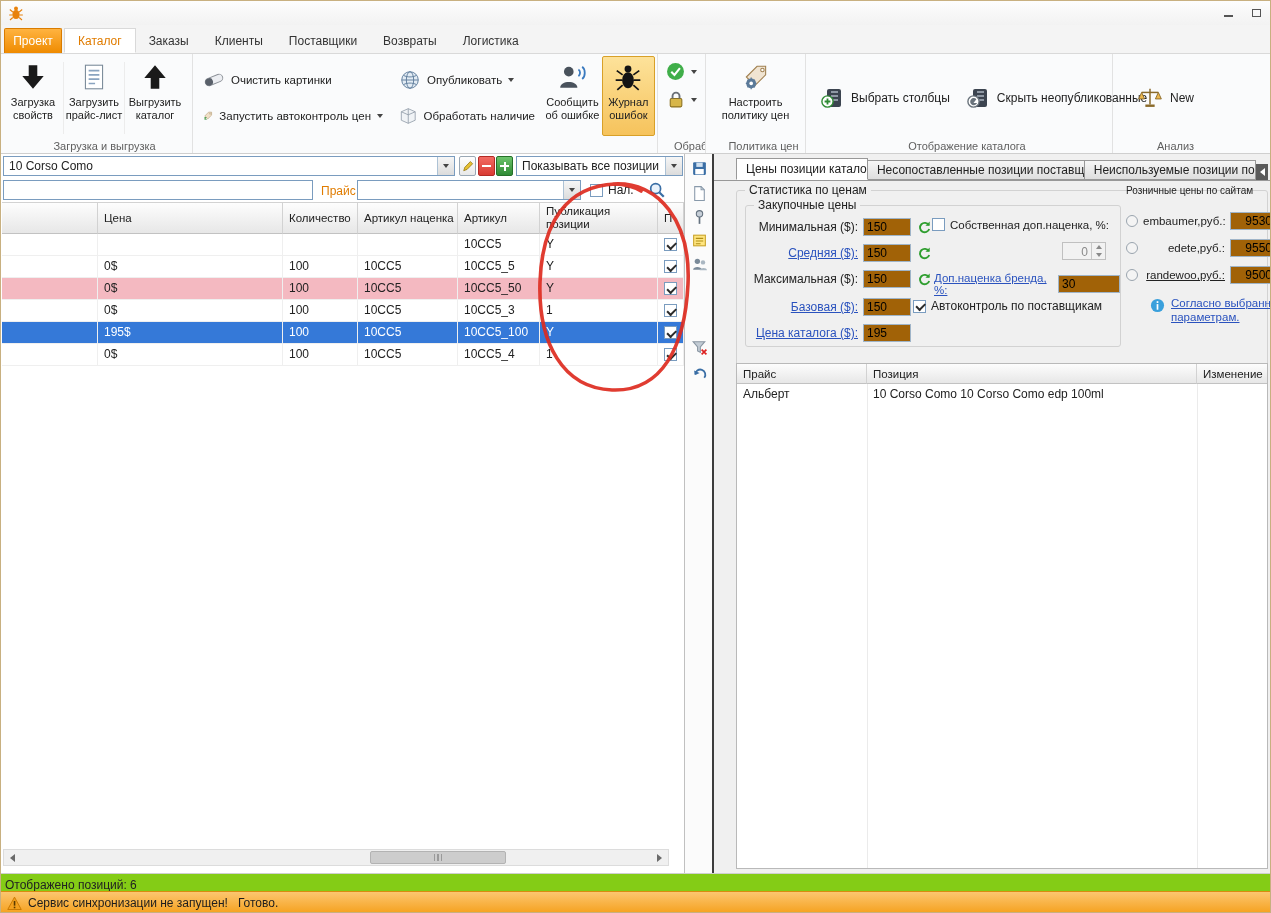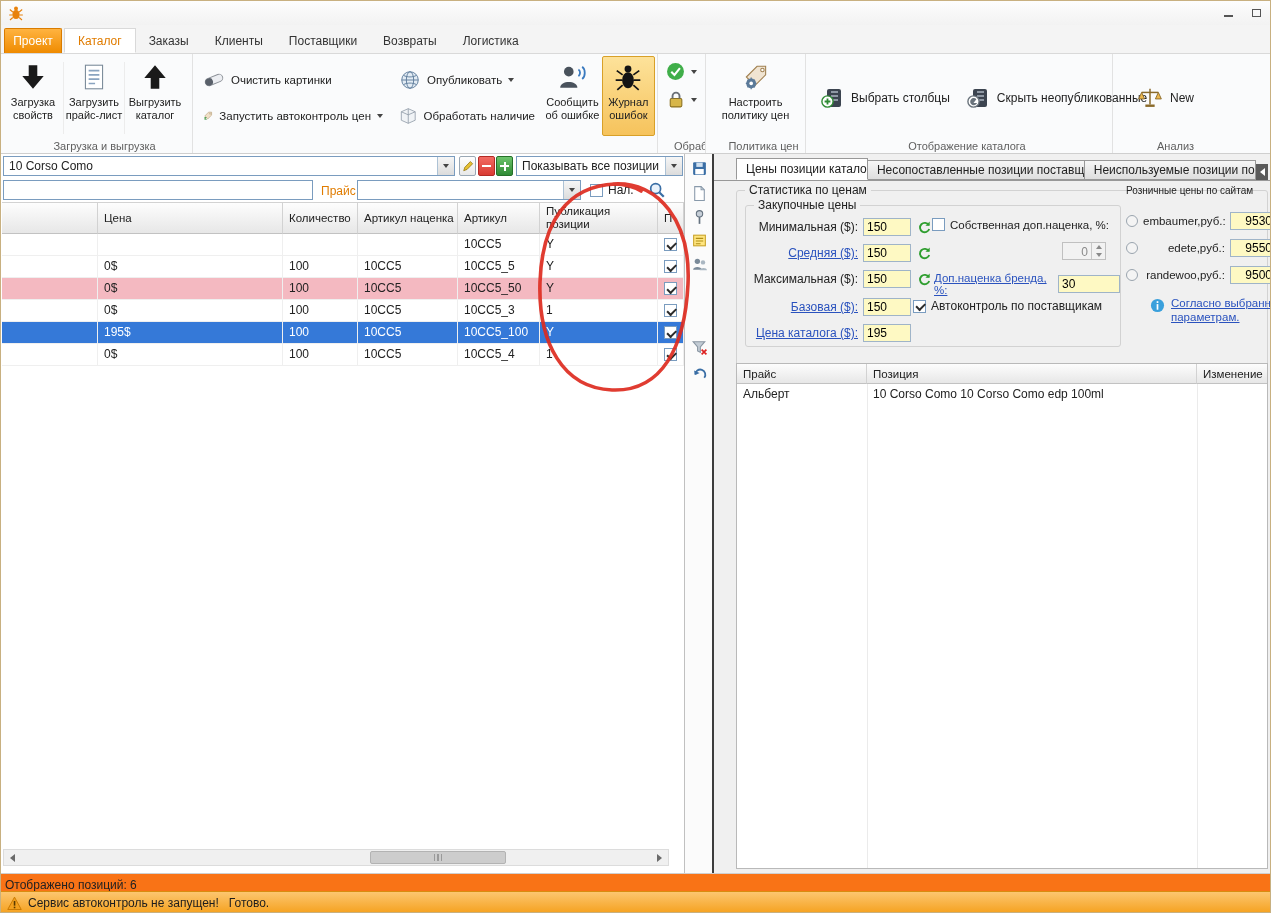--- a/index.html
+++ b/index.html
@@ -81,39 +81,39 @@
   .rtabs { position:absolute; top:4px; left:22px; right:2px; height:22px; display:flex; align-items:flex-end; }
   .rtab { height:20px; padding:0 9px; display:flex; align-items:center; background:linear-gradient(#f6f6f6,#dedede); border:1px solid #989898; border-left:none; font-size:12px; white-space:nowrap; overflow:hidden; }
   .rtab:first-child { border-left:1px solid #989898; }
   .rtab.active { height:22px; background:#fff; border-bottom:1px solid #fff; position:relative; z-index:2; }
   .rtab-scroll { margin-left:auto; width:14px; height:16px; background:#5a5a5a; display:flex; align-items:center; justify-content:center; }
   .rtab-scroll b { width:0;height:0;border-top:4px solid transparent;border-bottom:4px solid transparent;border-right:5px solid #fff; }
   .rtabline { position:absolute; top:26px; left:0; right:0; height:1px; background:#989898; }
 
   .groupbox { position:absolute; border:1px solid #d2d2d2; border-radius:3px; }
   .gb-label { position:absolute; top:-8px; left:8px; background:#f0f0f0; padding:0 4px; font-size:12px; white-space:nowrap; }
-  .numbox { border:1px solid #9fb4c8; background:#fef9c3; height:18px; font-family:inherit; font-size:12px; padding:0 3px; }
+  .numbox { border:1px solid #9fb4c8; background:#a16207; height:18px; font-family:inherit; font-size:12px; padding:0 3px; }
   .frow { position:absolute; display:flex; align-items:center; }
   .flabel { display:inline-block; text-align:right; white-space:nowrap; }
   .spinner { display:flex; border:1px solid #c0c0c0; background:#f2f2f2; height:18px; }
   .spinner .sval { width:28px; text-align:right; padding:2px 3px 0 0; color:#8a8a8a; font-size:12px; }
   .spinner .sarrows { width:14px; border-left:1px solid #c8c8c8; display:flex; flex-direction:column; }
   .spinner .sarrows span { flex:1; display:flex; align-items:center; justify-content:center; }
   .tri-u { width:0;height:0;border-left:3px solid transparent;border-right:3px solid transparent;border-bottom:4px solid #8a8a8a; }
   .tri-d { width:0;height:0;border-left:3px solid transparent;border-right:3px solid transparent;border-top:4px solid #8a8a8a; }
 
   .price-table { position:absolute; left:22px; top:209px; width:532px; height:506px; background:#fff; border:1px solid #b9b9b9; }
   .pt-head { display:grid; grid-template-columns:130px 330px 70px; height:20px; }
   .pt-h { background:linear-gradient(#fdfdfd,#e7e7e7); border-right:1px solid #d2d2d2; border-bottom:1px solid #c2c2c2; font-size:11.5px; display:flex; align-items:center; padding-left:6px; }
   .pt-row { display:grid; grid-template-columns:130px 330px 70px; height:20px; }
   .pt-c { padding:3px 0 0 6px; font-size:12px; white-space:nowrap; overflow:hidden; }
   .pt-vline { position:absolute; top:20px; bottom:0; width:1px; background:#ebebeb; }
 
   
-  .countstrip { position:absolute; left:0; right:0; top:872px; height:22px; background:#f97316; border-top:1px solid #cfcfcf; display:flex; align-items:center; padding-left:4px; font-size:12px; }
+  .countstrip { position:absolute; left:0; right:0; top:872px; height:22px; background:#84cc16; border-top:1px solid #cfcfcf; display:flex; align-items:center; padding-left:4px; font-size:12px; }
   .statusbar { position:absolute; left:0; right:0; top:890px; height:23px; background:linear-gradient(#fcc670,#f5a01c); border-top:1px solid #d98c10; display:flex; align-items:center; gap:6px; padding-left:6px; font-size:12px; color:#1d1d1d; }
 
   .annotation { position:absolute; left:0; top:0; width:1271px; height:913px; pointer-events:none; z-index:40; }
   .orange-txt { color:#e07c00; }
 </style>
 </head>
 <body>
 
 <div class="window">
 
@@ -604,21 +604,21 @@
         <span class="flabel" style="width:82px; font-size:11.5px;">embaumer,руб.:</span>
         <input class="numbox" style="width: 46px; text-align: right;" value="9530">
       </div>
       <div class="frow" style="left:412px; top:85px; gap:5px;">
         <span class="radio"></span>
         <span class="flabel" style="width:82px; font-size:11.5px;">edete,руб.:</span>
         <input class="numbox" style="width: 46px; text-align: right;" value="9550">
       </div>
       <div class="frow" style="left:412px; top:112px; gap:5px;">
         <span class="radio"></span>
-        <span class="flabel" style="width:82px; font-size:11.5px;">randewoo,руб.:</span>
+        <span class="flabel" style="width:82px; font-size:11.5px;text-decoration:underline;">randewoo,руб.:</span>
         <input class="numbox" style="width: 46px; text-align: right;" value="9500">
       </div>
       <div class="frow" style="left:436px; top:142px; gap:6px; align-items:flex-start;">
         <svg style="width:15px;height:15px;flex:none;margin-top:2px" viewBox="0 0 16 16">
           <circle cx="8" cy="8" r="7" fill="#3aa0dc"></circle>
             <rect x="7.1" y="6.5" width="1.8" height="6" fill="#fff"></rect>
             <rect x="7.1" y="3.4" width="1.8" height="1.9" fill="#fff"></rect>
         </svg>
         <span class="lnk" style="display:inline-block; width:118px; font-size:11.5px; line-height:14px;">Согласно выбранным параметрам.</span>
       </div>
@@ -643,21 +643,21 @@
   <div class="countstrip">
     <span>Отображено позиций: 6</span>
   </div>
 
   <div class="statusbar">
     <svg style="width:15px;height:15px" viewBox="0 0 16 16">
       <path d="M8 1.2L15.2 14.4H.8z" fill="#f3a01e" stroke="#c87800"></path>
       <rect x="7.2" y="5.3" width="1.7" height="5" fill="#5a3a00"></rect>
         <rect x="7.2" y="11.4" width="1.7" height="1.7" fill="#5a3a00"></rect>
     </svg>
-    <span>Сервис автоконтроль не запущен!</span>
+    <span>Сервис синхронизации не запущен!</span>
     <span style="margin-left:4px">Готово.</span>
   </div>
 
   <svg class="annotation" viewBox="0 0 1271 913">
     <path d="M 612 183
              C 658 180, 690 221, 687 283
              C 684 346, 661 391, 611 389
              C 562 387, 537 342, 539 281
              C 541 220, 567 185, 614 183
              C 624 183, 633 186, 640 190" fill="none" stroke="#dd2b1f" stroke-width="3.6" stroke-linecap="round" opacity="0.92"></path>

